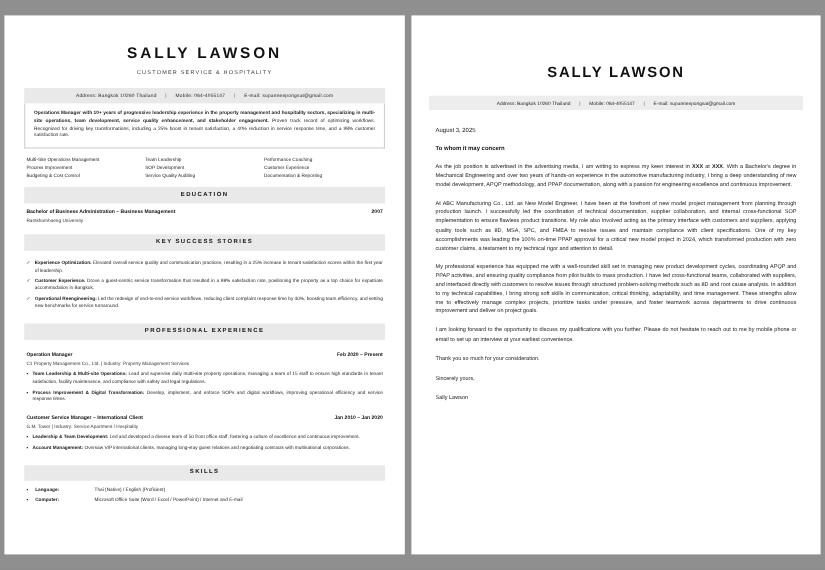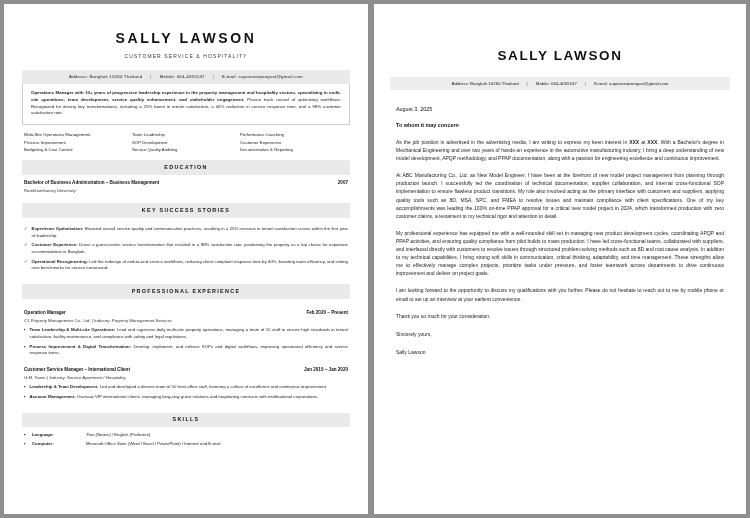--- a/index.html
+++ b/index.html
@@ -6,21 +6,21 @@
   html, body {
     margin: 0; padding: 0;
     width: 750px; height: 518px;
     background: #8c8c8c;
     font-family: "Liberation Sans", sans-serif;
   }
   .wrap {
     width: 750px; height: 518px;
     display: flex;
     gap: 6px;
-    padding: 4px 4px;
+    padding: 14px 4px;
     background: #8f8f8f;
   }
   .page {
     background: #ffffff;
     flex: 1 1 0;
     overflow: hidden;
     position: relative;
   }
 
   

